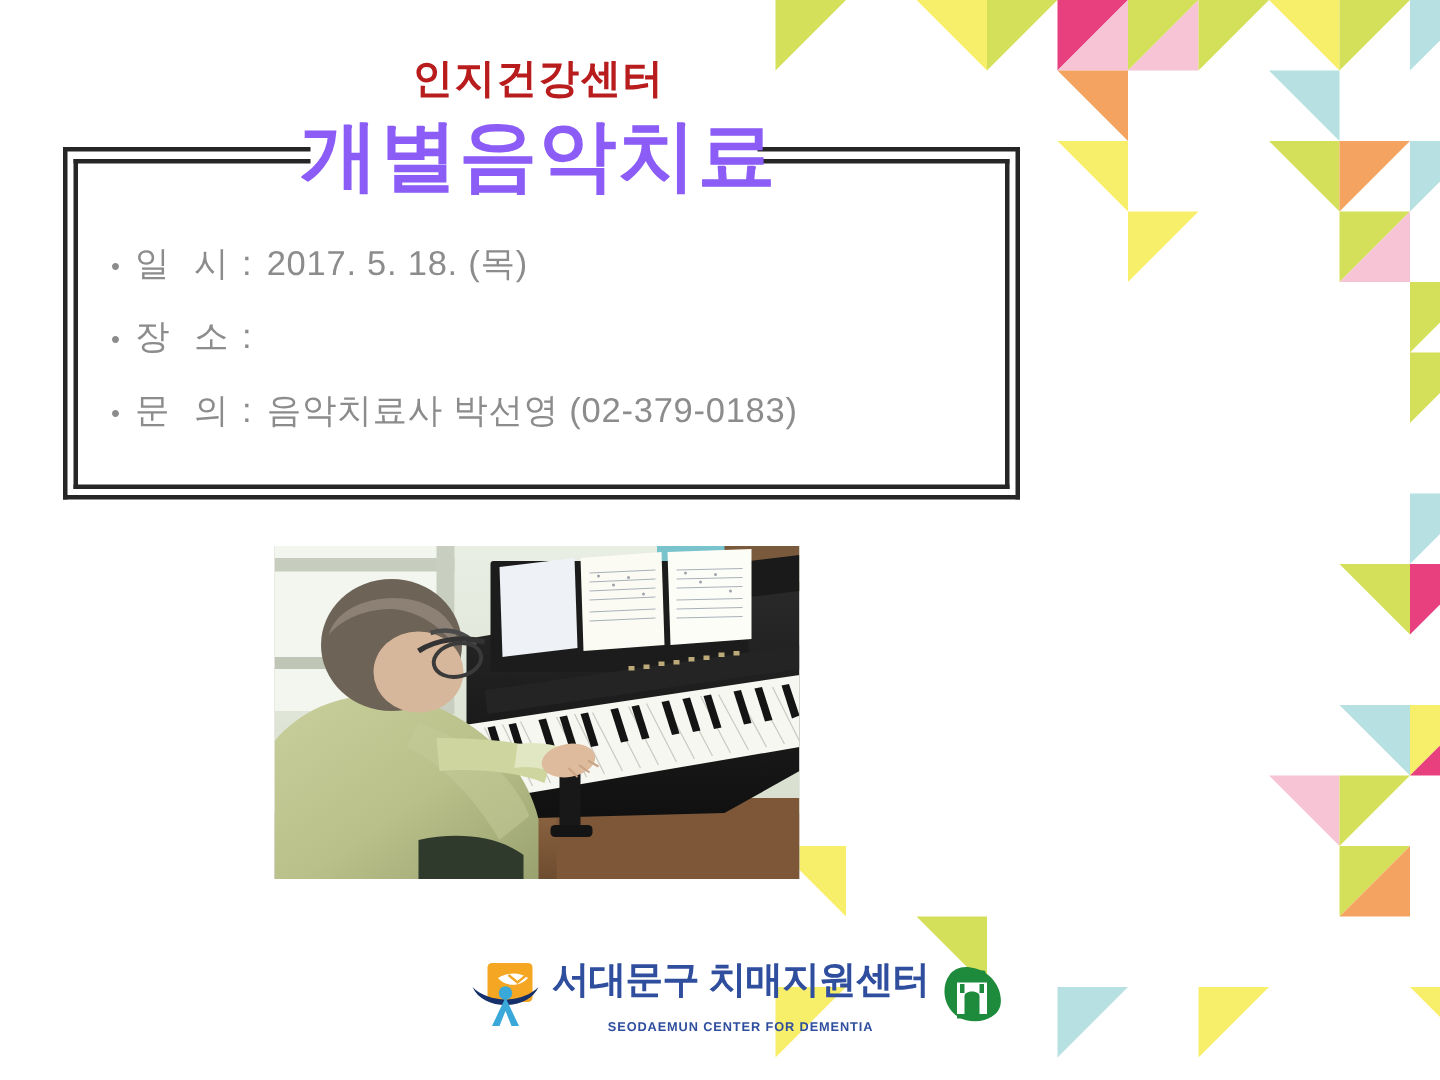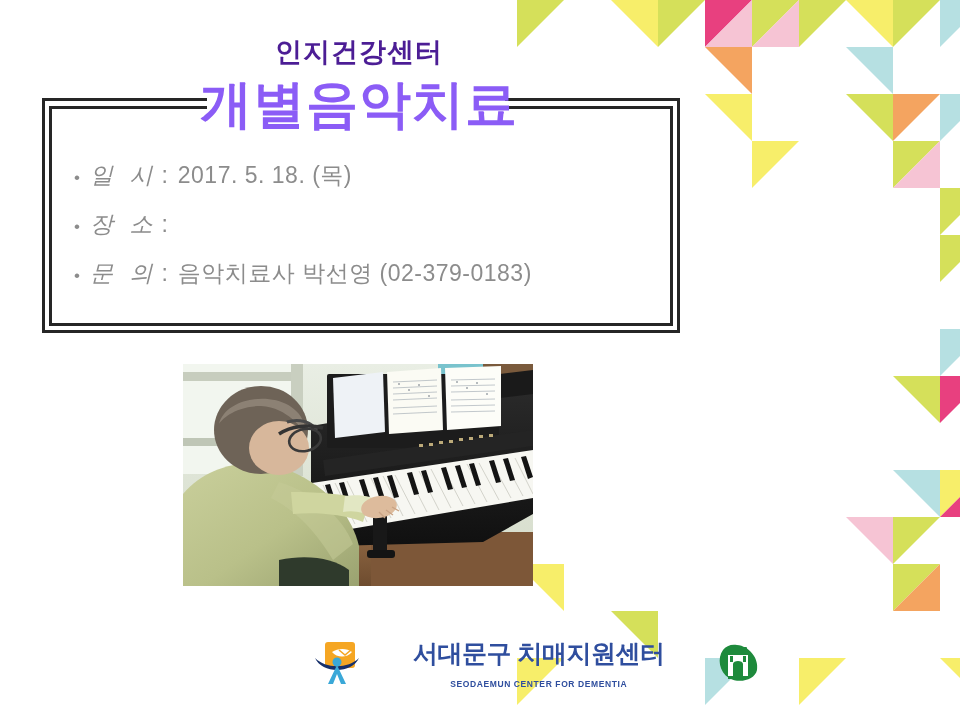--- a/index.html
+++ b/index.html
@@ -29,21 +29,21 @@
   
   .head-small {
     position: absolute;
     left: 0;
     top: 36px;
     width: 718px;
     text-align: center;
     font-size: 27px;
     line-height: 32px;
     letter-spacing: 1px;
-    color: #4c1d95;
+    color: #b91c1c;
     font-weight: 700;
     white-space: nowrap;
   }
   .head-large {
     position: absolute;
     left: 0;
     top: 80px;
     width: 718px;
     text-align: center;
     font-size: 52px;
@@ -84,21 +84,20 @@
     width: 16px;
     flex: 0 0 16px;
     font-size: 17px;
     color: #8c8c8c;
     line-height: 34px;
   }
   .info-label {
     flex: 0 0 auto;
     letter-spacing: 5px;
     padding-right: 4px;
-    font-style: italic;
   }
   .info-sep {
     flex: 0 0 auto;
     padding-right: 10px;
   }
   .info-value {
     flex: 0 0 auto;
     letter-spacing: 0.5px;
     text-align: right;
   }
@@ -119,21 +118,20 @@
   
   #logo {
     position: absolute;
     left: 314px;
     top: 639px;
     width: 340px;
     height: 52px;
     z-index: 7;
     display: flex;
     align-items: center;
-    gap: 45px;
   }
   .logo-mark { flex: 0 0 auto; }
   .logo-text-block {
     flex: 0 0 auto;
     padding: 0 6px 0 8px;
     line-height: 1;
   }
   .logo-title {
     font-size: 25px;
     font-weight: 700;

